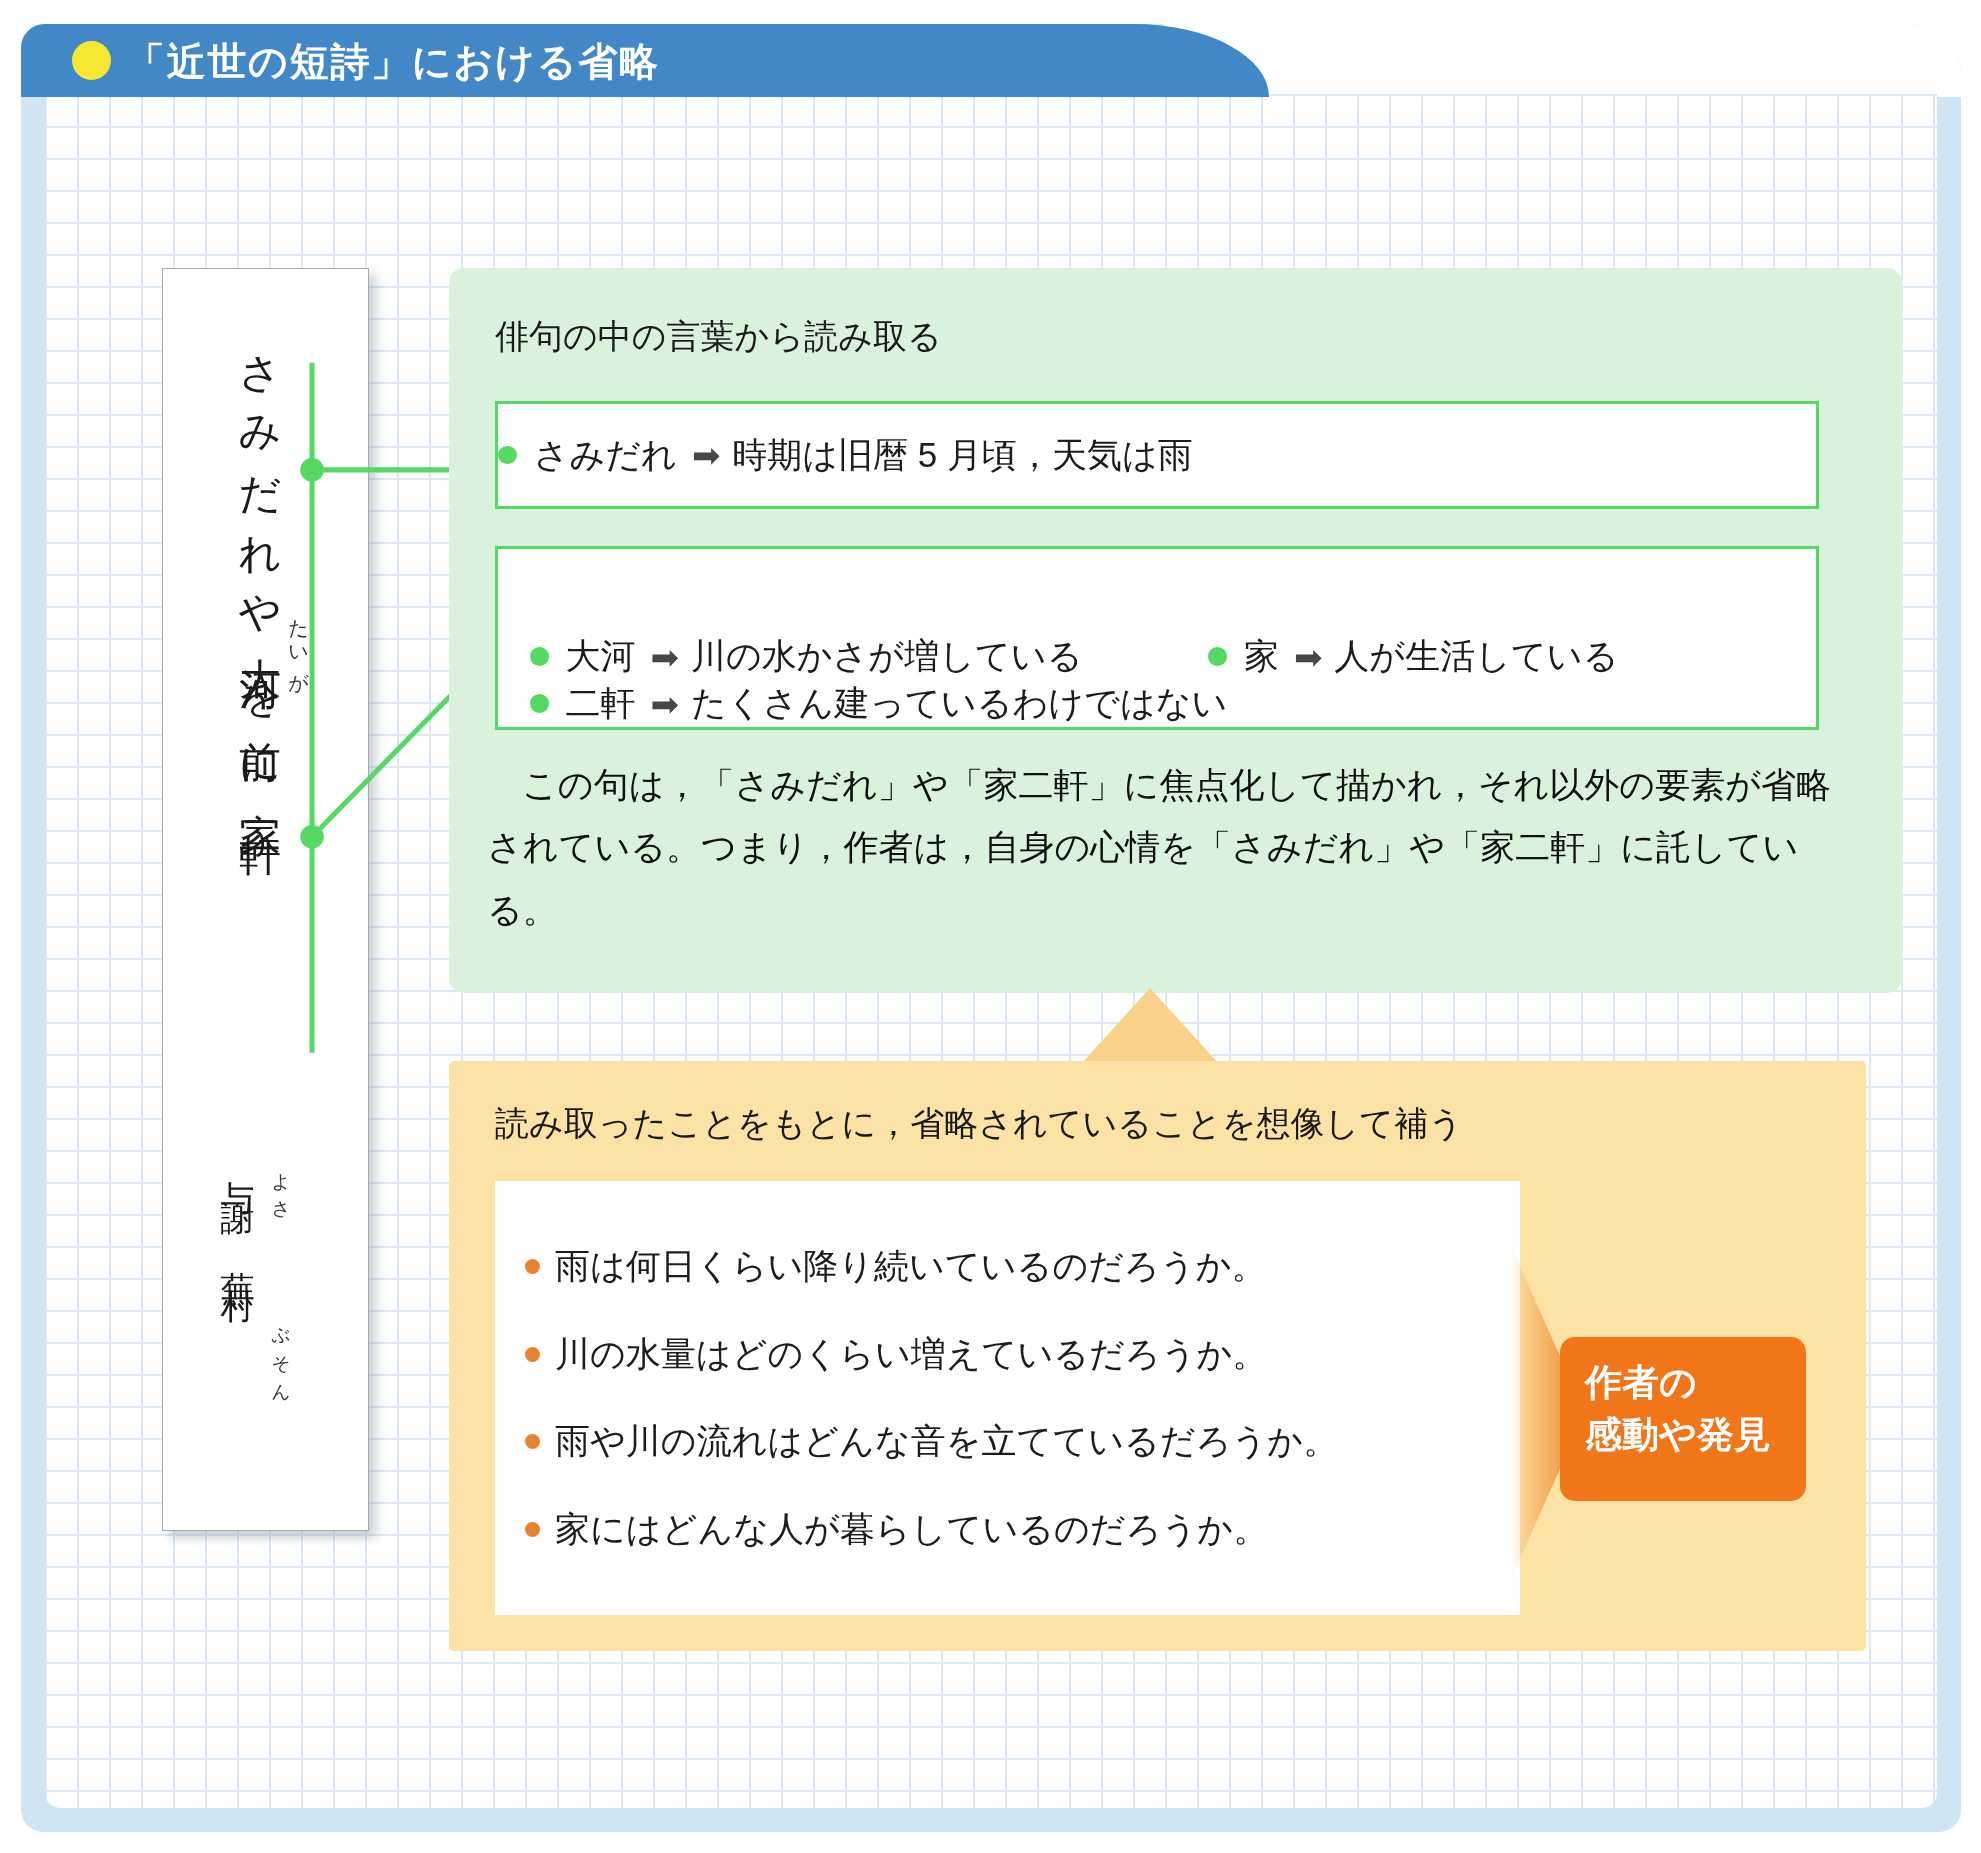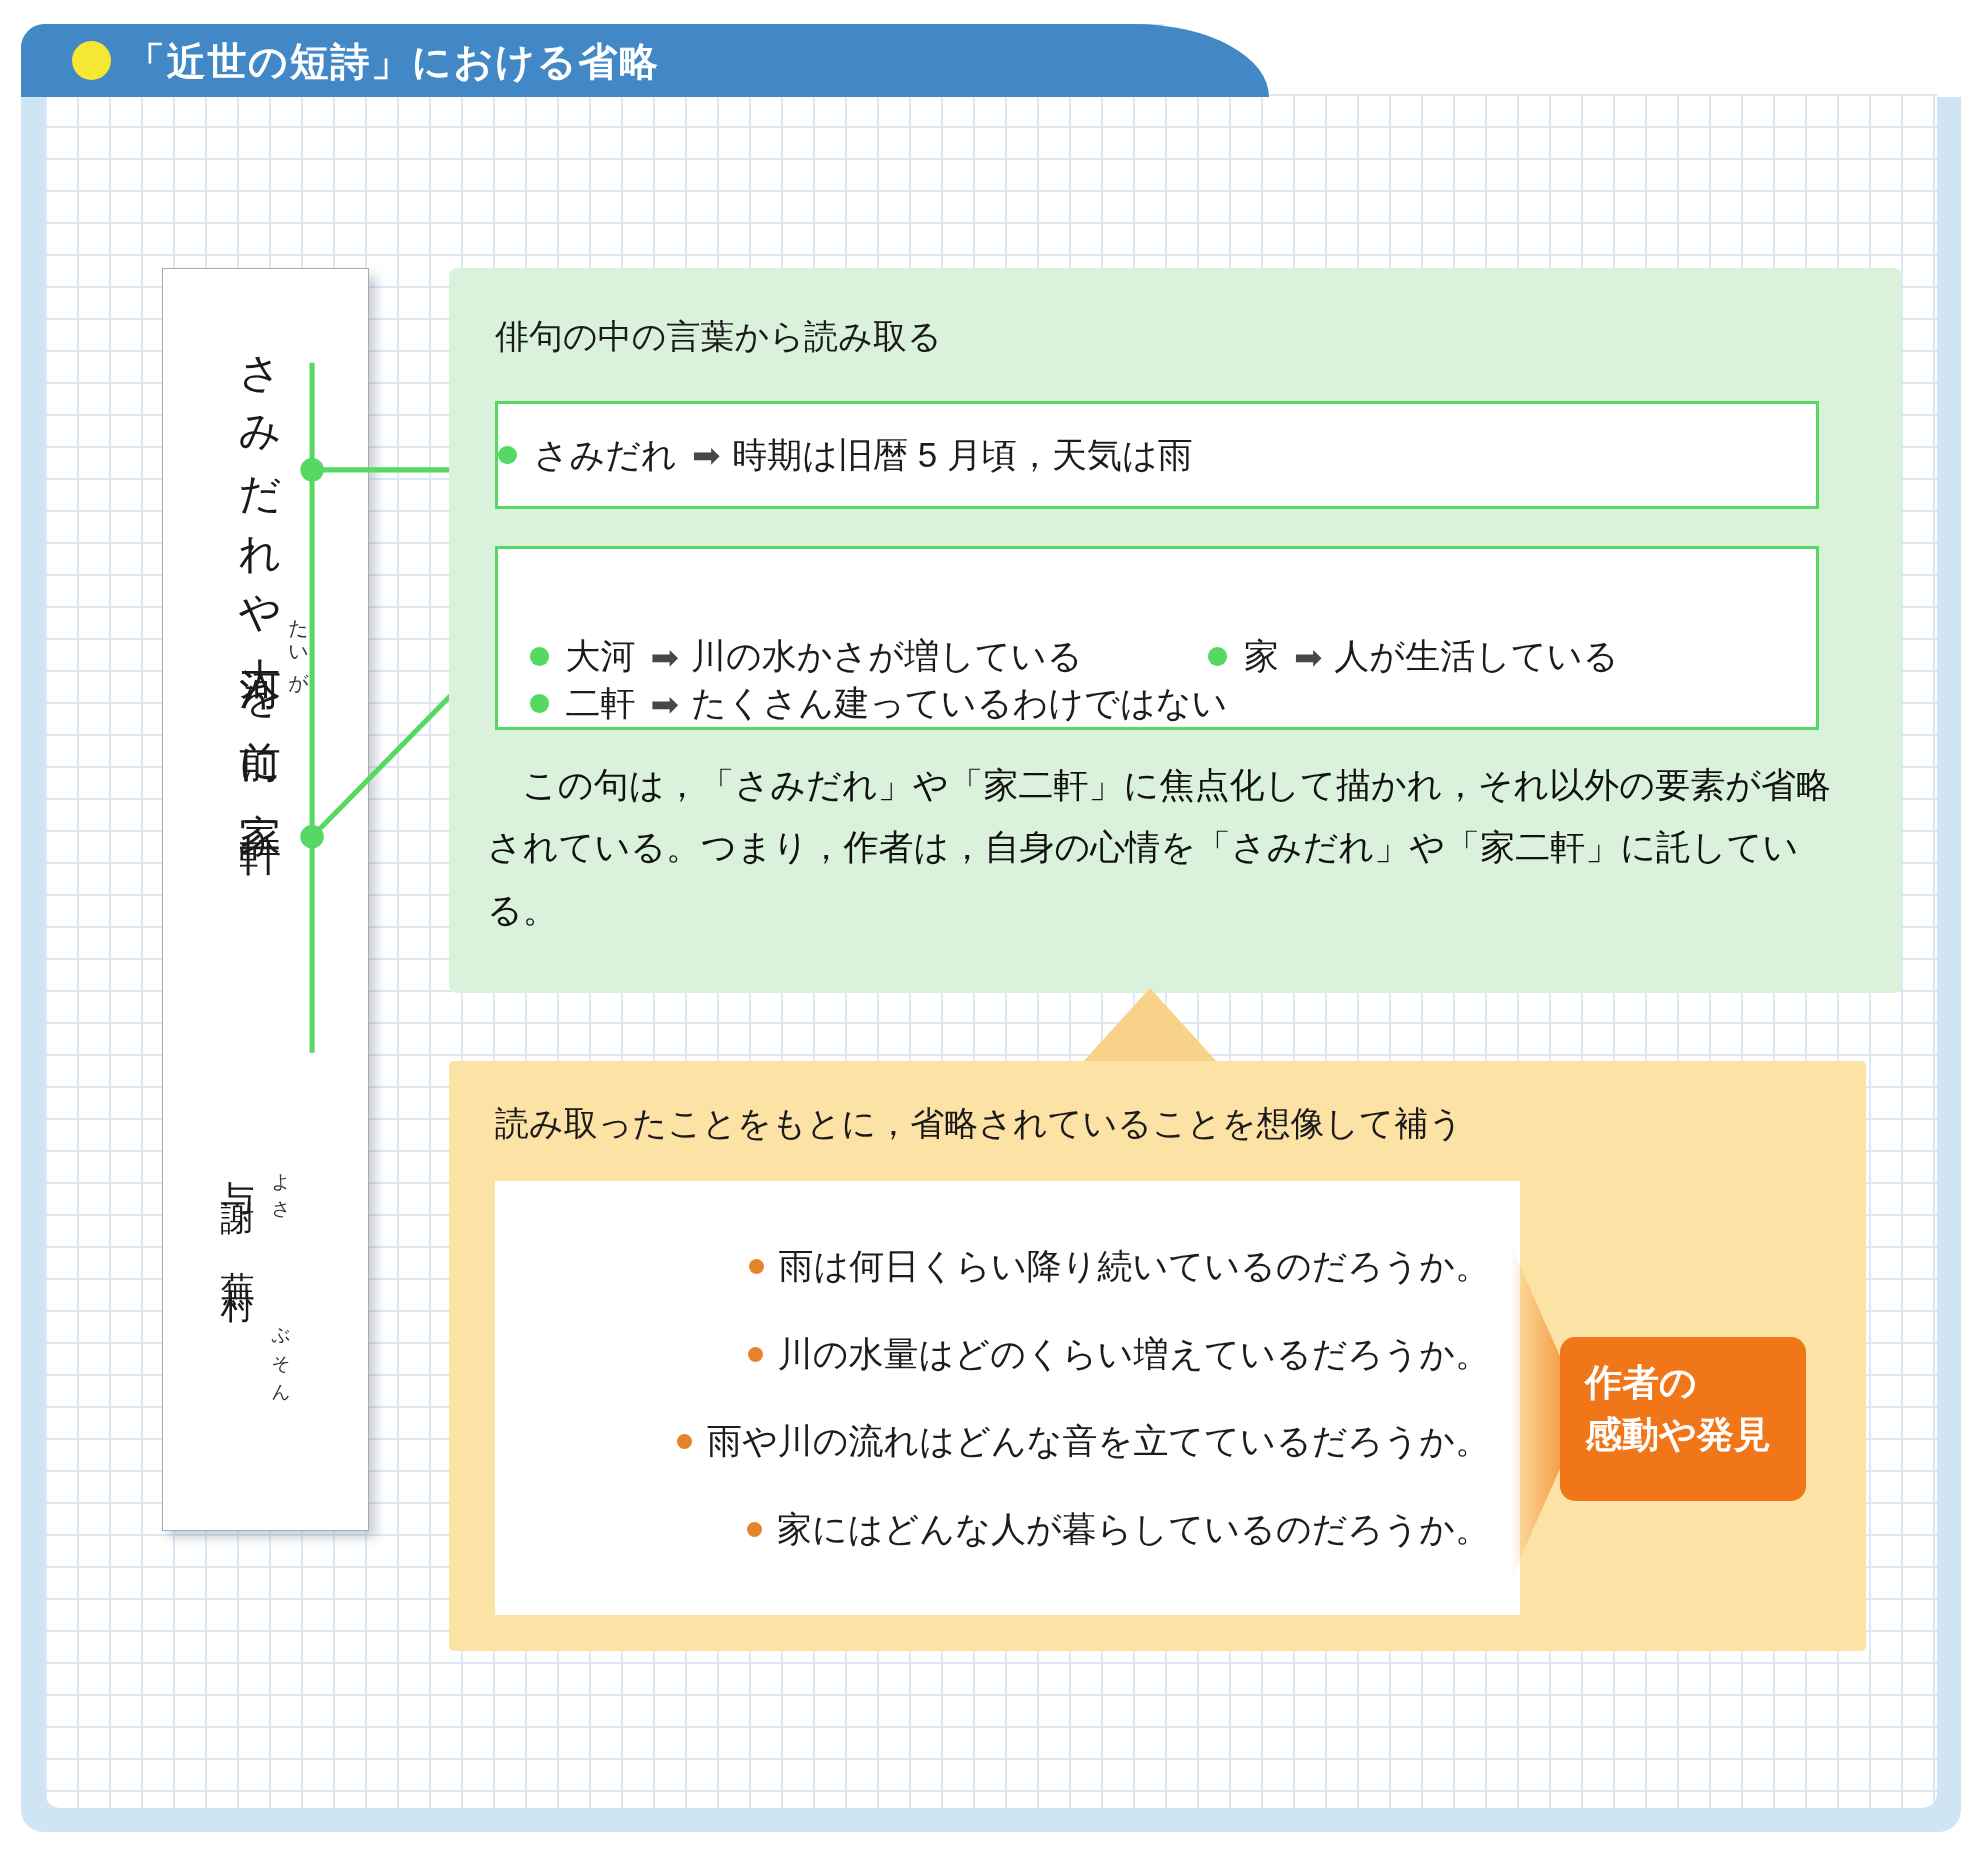--- a/index.html
+++ b/index.html
@@ -42,21 +42,21 @@
   .furi-taiga { position:absolute; left:123px; top:336px; font-size:20px; letter-spacing:4.2px; color:#333; }
   .author { position:absolute; left:51px; top:885px; font-size:34px; letter-spacing:18.6px; }
   .furi-yosa  { position:absolute; left:105px; top:891px; font-size:18.6px; letter-spacing:6.7px; color:#333; }
   .furi-buson { position:absolute; left:105px; top:1046px; font-size:18.6px; letter-spacing:6.7px; color:#333; }
 
   
   .connectors { position:absolute; left:0; top:0; width:1982px; height:1854px; pointer-events:none; }
 
   
   .green-panel { position:absolute; left:449px; top:268px; width:1453px; height:725px;
-                 background:#daf2dc; border-radius:8px; }
+                 background:#daf2dc; border-radius:15px; }
   .g-title { position:absolute; left:46px; top:46px; font-size:34px; color:#1a1a1a; }
   .g-box { position:absolute; left:46px; width:1324px; background:#ffffff;
            border:3.4px solid #56d964; }
   .g-box1 { top:133px; height:108px; display:flex; align-items:center; }
   .g-box2 { top:278px; height:184px; display:flex; flex-direction:column;
             justify-content:flex-end; padding-left:32px; }
   .g-row { display:flex; align-items:center; gap:126px; }
   .pair { display:flex; align-items:center; }
   .bullet-green { width:18.6px; height:18.6px; border-radius:50%; background:#56d964;
                   margin-right:17px; flex:0 0 auto; }
@@ -70,21 +70,21 @@
   
   .tri-up { position:absolute; left:1081px; top:988px; width:138px; height:76px;
             background:#f9d28a; clip-path:polygon(50% 0, 100% 100%, 0 100%); }
 
   
   .orange-panel { position:absolute; left:449px; top:1061px; width:1417px; height:590px;
                   background:#fde2a6; border-radius:5px; }
   .o-title { position:absolute; left:46px; top:40px; font-size:34px; color:#1a1a1a; }
   .o-listbox { position:absolute; left:46px; top:120px; width:1025px; height:434px;
                background:#ffffff; padding:22px 30px; display:flex; flex-direction:column;
-               justify-content:space-evenly;align-items:flex-end; }
+               justify-content:space-evenly; }
   .o-item { display:flex; align-items:center; font-size:35px; color:#1c1c1c; }
   .bullet-orange { width:15px; height:15px; border-radius:50%; background:#e8832d;
                    margin-right:15px; flex:0 0 auto; }
 
   
   .arrowhead { position:absolute; left:1511px; top:1246px; width:74px; height:333px;
                background:linear-gradient(90deg, rgba(253,226,166,0.05), #ef7d1e);
                clip-path:polygon(0 0, 100% 50%, 0 100%); }
 
   

